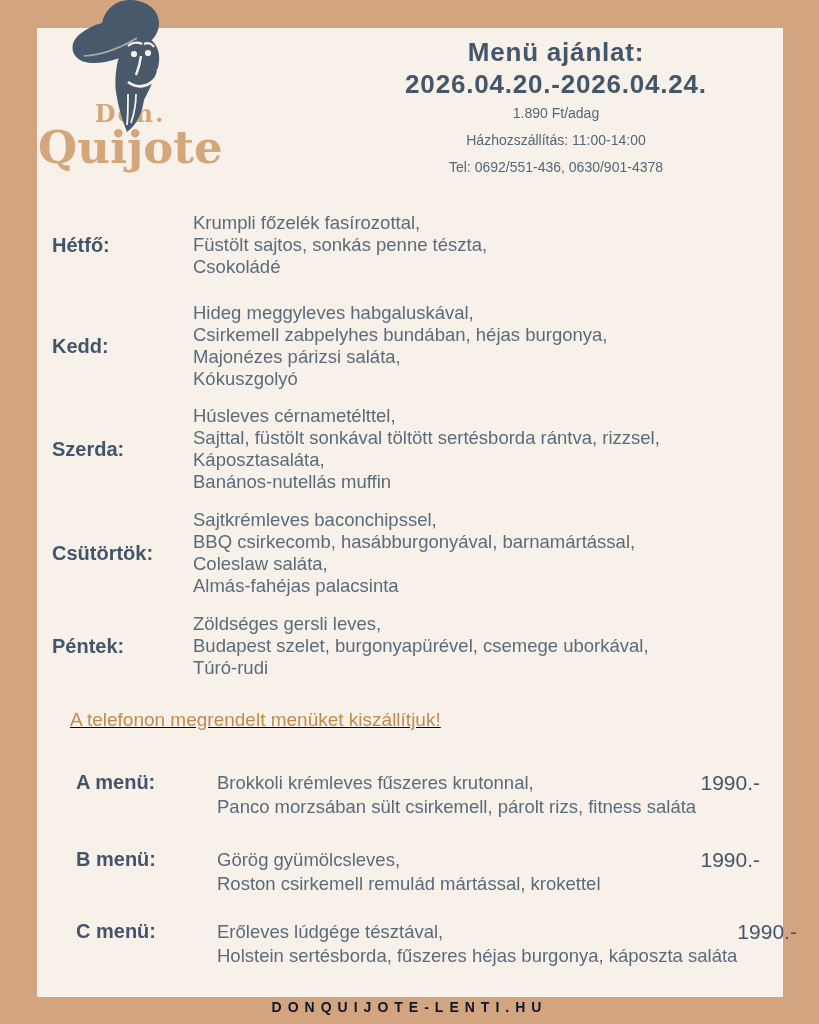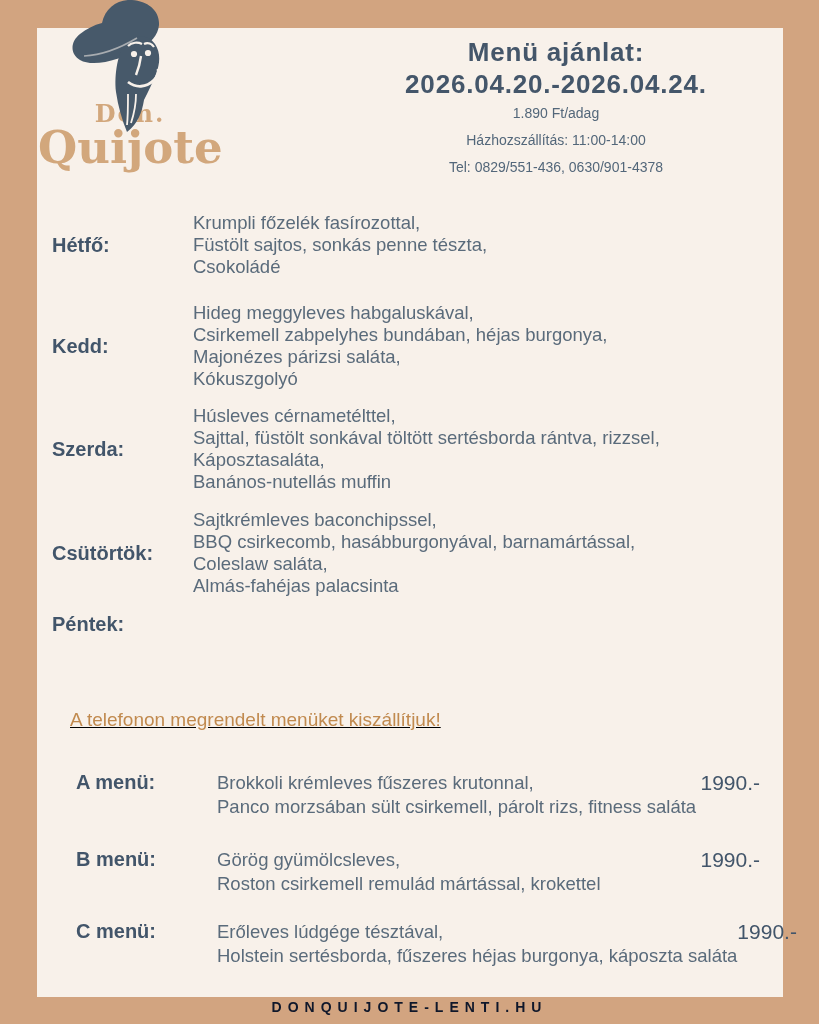--- a/index.html
+++ b/index.html
@@ -84,21 +84,21 @@
   <div class="logo-text">
     <div class="logo-don">Don.</div>
     <div class="logo-quijote">Quijote</div>
   </div>
 
   <div class="header">
     <div class="header-title">Menü ajánlat:</div>
     <div class="header-title">2026.04.20.-2026.04.24.</div>
     <div class="header-sub">1.890 Ft/adag</div>
     <div class="header-sub">Házhozszállítás: 11:00-14:00</div>
-    <div class="header-sub">Tel: 0829/551-436, 0630/901-4378</div>
+    <div class="header-sub">Tel: 0692/551-436, 0630/901-4378</div>
   </div>
 
   <div class="day" style="top:212px">
     <div class="day-label">Hétfő:</div>
     <div class="day-lines">
       <div class="dish">Krumpli főzelék fasírozottal,</div>
       <div class="dish">Füstölt sajtos, sonkás penne tészta,</div>
       <div class="dish">Csokoládé</div>
     </div>
   </div>
@@ -128,20 +128,25 @@
     <div class="day-lines">
       <div class="dish">Sajtkrémleves baconchipssel,</div>
       <div class="dish">BBQ csirkecomb, hasábburgonyával, barnamártással,</div>
       <div class="dish">Coleslaw saláta,</div>
       <div class="dish">Almás-fahéjas palacsinta</div>
     </div>
   </div>
 
   <div class="day" style="top:613px">
     <div class="day-label">Péntek:</div>
+    <div class="day-lines">
+      <div class="dish">Zöldséges gersli leves,</div>
+      <div class="dish">Budapest szelet, burgonyapürével, csemege uborkával,</div>
+      <div class="dish">Túró-rudi</div>
+    </div>
   </div>
 
   <div class="notice">
     <div>A telefonon megrendelt menüket kiszállítjuk!</div>
   </div>
 
   <div class="set-menu" style="top:771px">
     <div class="set-label">A menü:</div>
     <div class="set-lines">
       <div class="dish">Brokkoli krémleves fűszeres krutonnal,</div>

